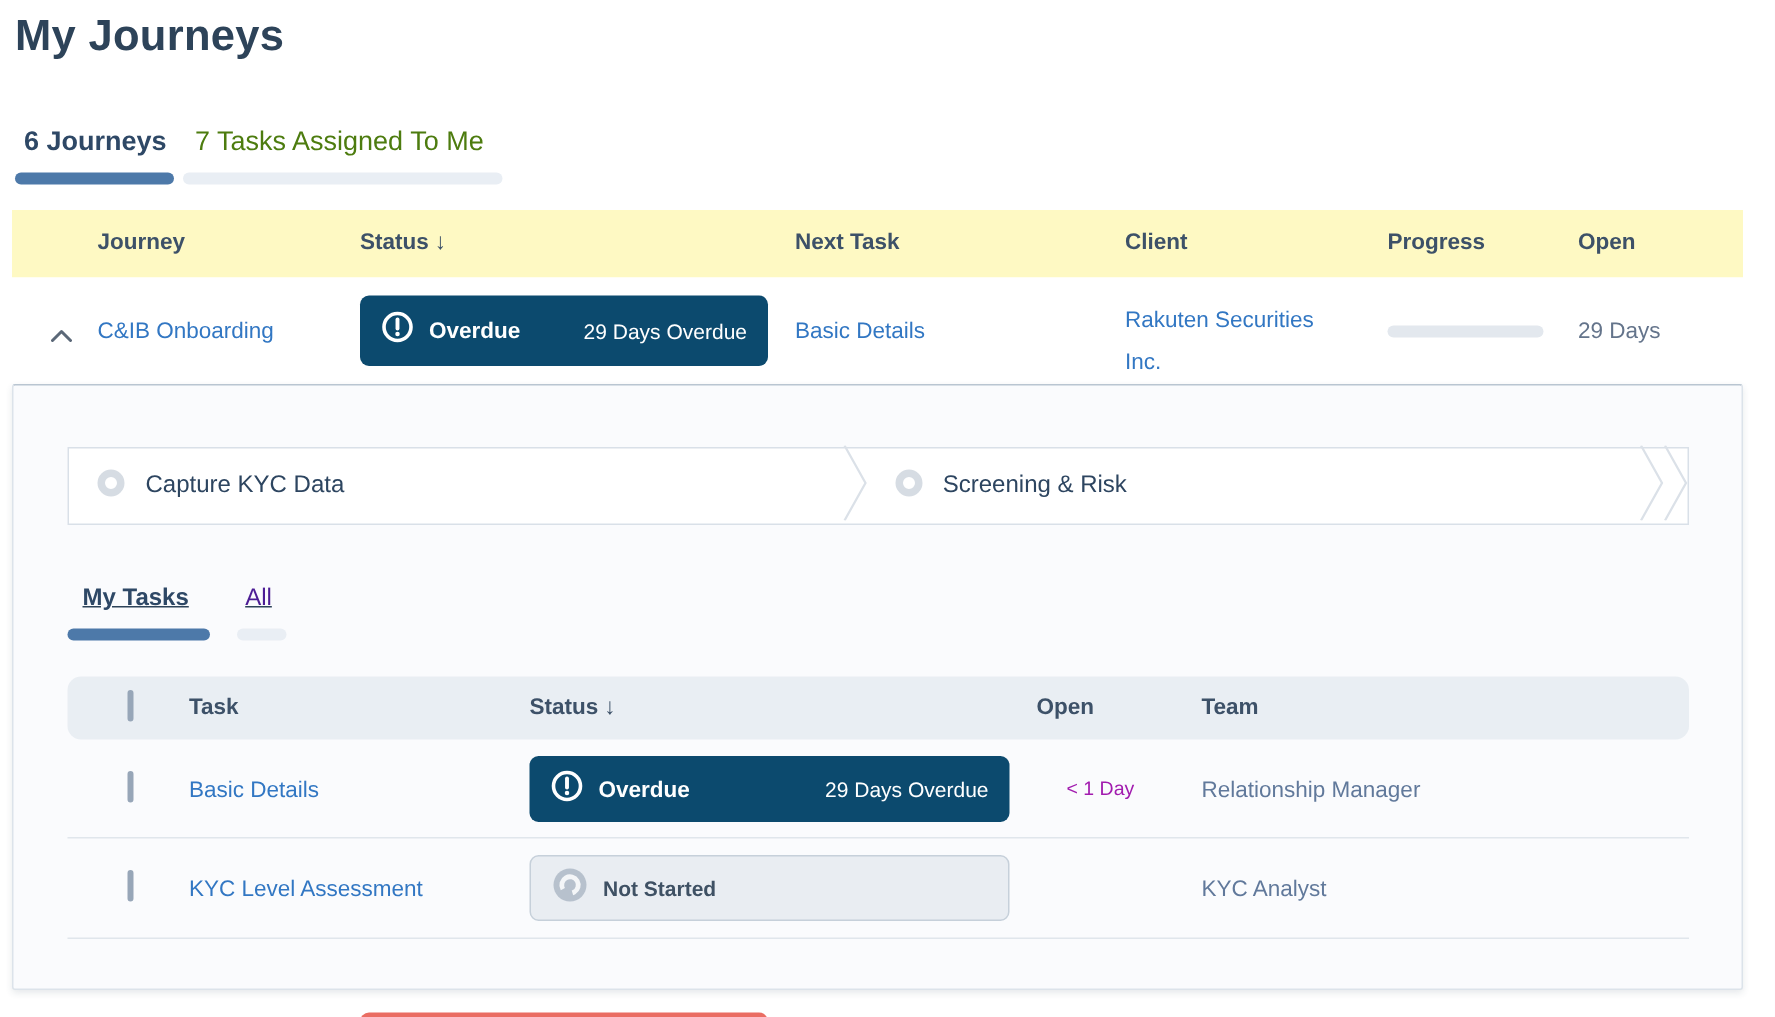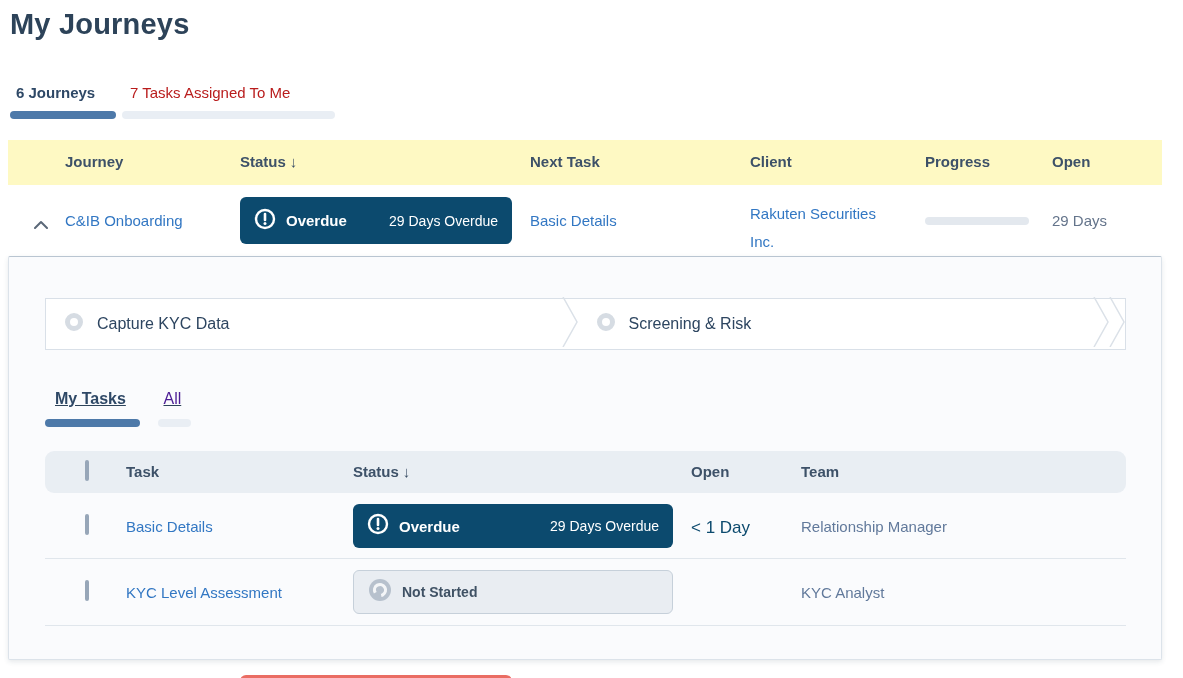--- a/index.html
+++ b/index.html
@@ -6,27 +6,27 @@
   html,body { background:#fff; }
   .app {
     position:relative; width:1183px; height:678px; overflow:hidden;
     background:#fff; font-family:"Liberation Sans","DejaVu Sans",sans-serif;
     color:#2d4359;
   }
   .page-title { position:absolute; left:10px; top:8px; font-size:29px; font-weight:600; color:#2d4359; letter-spacing:.2px; }
 
   
   .page-tab { position:absolute; top:84px; cursor:pointer; }
-  .page-tab .tab-label { display:block; font-size:15px; }
+  .page-tab .tab-label { display:block; font-size:18px; }
   .page-tab .tab-bar { display:block; margin-top:10px; height:8px; border-radius:4px; }
   .tab-journeys { left:10px; width:106px; }
   .tab-journeys .tab-label { padding-left:6px; font-weight:700; color:#2e4866; }
   .tab-journeys .tab-bar { background:#4d79a9; width:106px; }
   .tab-assigned { left:122px; width:213px; }
-  .tab-assigned .tab-label { padding-left:8px; color:#b91c1c; }
+  .tab-assigned .tab-label { padding-left:8px; color:#4d7c0f; }
   .tab-assigned .tab-bar { background:#e9eef4; width:213px; }
 
   
   .jt-header { position:absolute; left:8px; top:140px; width:1154px; height:45px; background:#fef9c3; }
   .jt-header .cell { position:absolute; top:13px; font-size:15px; font-weight:700; color:#3d5168; white-space:nowrap; }
   .arrow { font-weight:400; margin-left:4px; }
 
   .jt-row { position:absolute; left:8px; top:185px; width:1154px; height:71px; background:#fff; }
   .jt-row .chevron { position:absolute; left:26px; top:30px; cursor:pointer; }
   .link { color:#3277c3; font-size:15px; text-decoration:none; cursor:pointer; white-space:nowrap; }
@@ -79,21 +79,21 @@
   .checkbox { width:18px; height:18px; border:2px solid #97a6b8; border-radius:5px; background:transparent; cursor:pointer; }
   .col-check { left:40px; }
   .col-task  { left:81px; }
   .col-status{ left:308px; }
   .col-open  { left:646px; }
   .col-team  { left:756px; }
   .tt-header .col-check { top:11px; }
   .tt-row .col-check { top:23px; }
   .tt-row .col-task { top:25px; }
   .tt-row .badge { top:11px; width:320px; height:44px; position:absolute; }
-  .tt-row .col-open { top:25px; font-size:17px; color:#0c4a6e; }
+  .tt-row .col-open { top:25px; font-size:13px; color:#a21caf;margin-left:20px; }
   .tt-row .col-team { top:25px; font-size:15px; color:#61799b; }
 
   .cutoff-badge { position:absolute; left:240px; top:675px; width:272px; height:26px; background:#ea6d63; border-radius:6px; }
 </style>
 </head>
 <body>
 
 <div class="app">
 
   <h1 class="page-title">My Journeys</h1>

